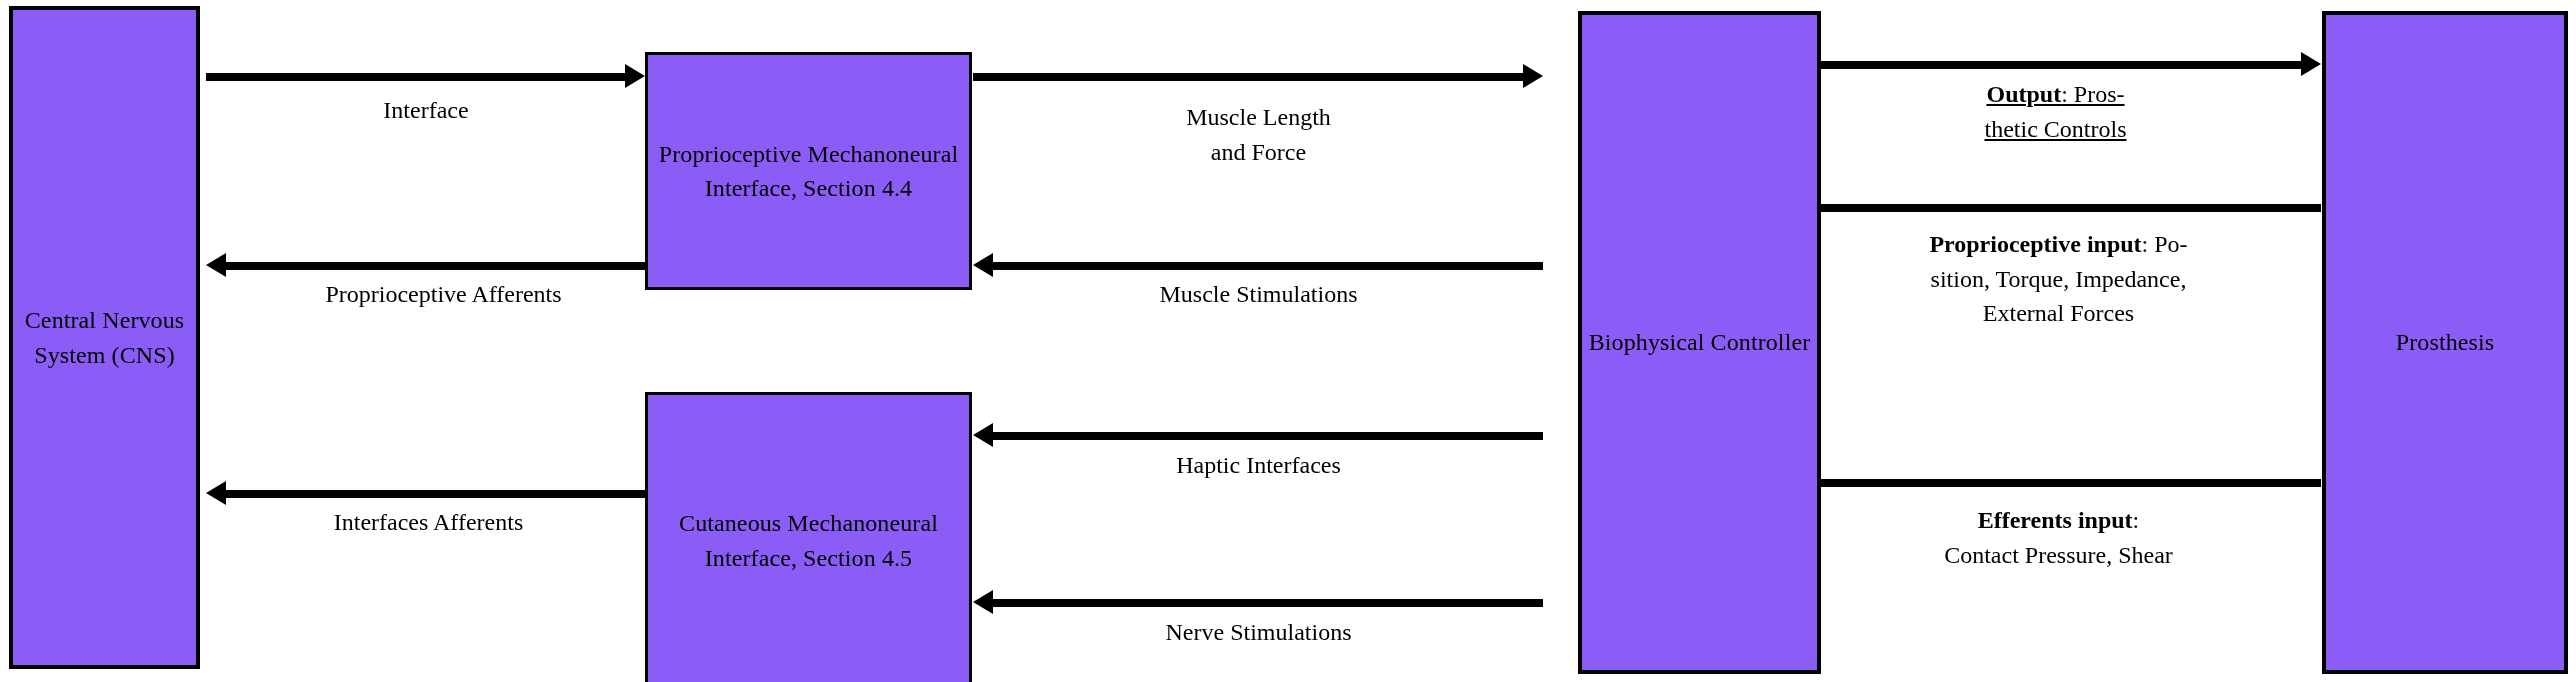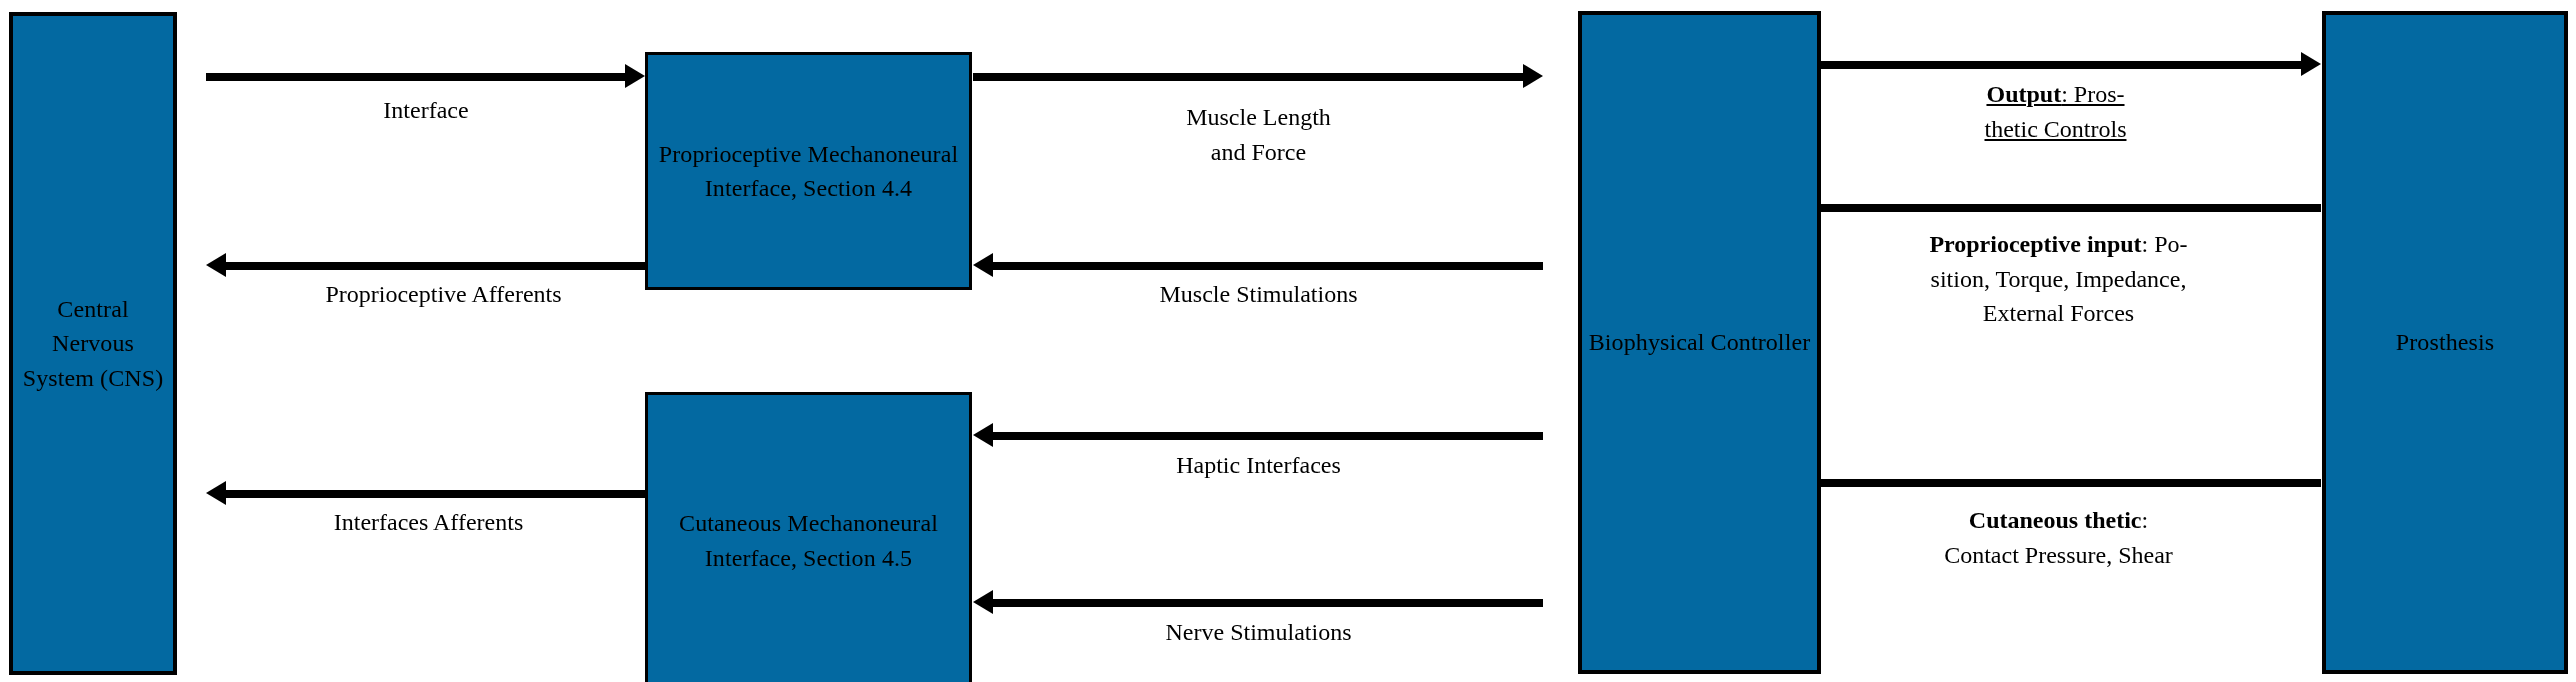--- a/index.html
+++ b/index.html
@@ -9,36 +9,36 @@
     width:2576px;height:682px;
     background:#ffffff;
     font-family:"Liberation Serif","DejaVu Serif",serif;
     color:#000000;
     overflow:hidden;
   }
   .node{
     position:absolute;
     box-sizing:border-box;
     border:4.2px solid #000;
-    background:#0369a1;
+    background:#8b5cf6;
     display:flex;
     align-items:center;
     justify-content:center;
     text-align:center;
     z-index:5;
   }
   .node.thin{border-width:3.6px;}
   .node .nlabel{
     font-size:24px;
     line-height:1.42;
     letter-spacing:0.1px;
     padding:0 6px;
   }
   
-  #node-cns       {left:9px;  top:12px;  width:168px;  height:663px;}
+  #node-cns       {left:9px;  top:6px;  width:191px;  height:663px;}
   #node-prop-mi   {left:645px;top:52px;  width:327px;  height:238px;}
   #node-cut-mi    {left:645px;top:392px; width:327px;  height:297px;}
   #node-bio-ctrl  {left:1543px;top:10.8px;  width:243px;  height:663px;margin-left:35px;}
   #node-prosthesis{left:2322px;top:10.8px;  width:246px;  height:663px;}
 
   
   .edge{position:absolute;z-index:2;}
   .edge .shaft{
     position:absolute;
     height:7.8px;
@@ -226,17 +226,17 @@
 
   <div class="elabel" id="lbl-nerve-stim">Nerve Stimulations</div>
 
   <div class="elabel" id="lbl-output"><b>Output</b><span>: Pros-
 thetic Controls</span></div>
 
   <div class="elabel" id="lbl-prop-input"><b>Proprioceptive input</b><span>: Po-
 sition, Torque, Impedance,
 External Forces</span></div>
 
-  <div class="elabel" id="lbl-cut-input"><b>Cutaneous thetic</b><span>:
+  <div class="elabel" id="lbl-cut-input"><b>Efferents input</b><span>:
 Contact Pressure, Shear</span></div>
 
 </div>
 
 
 </body></html>

